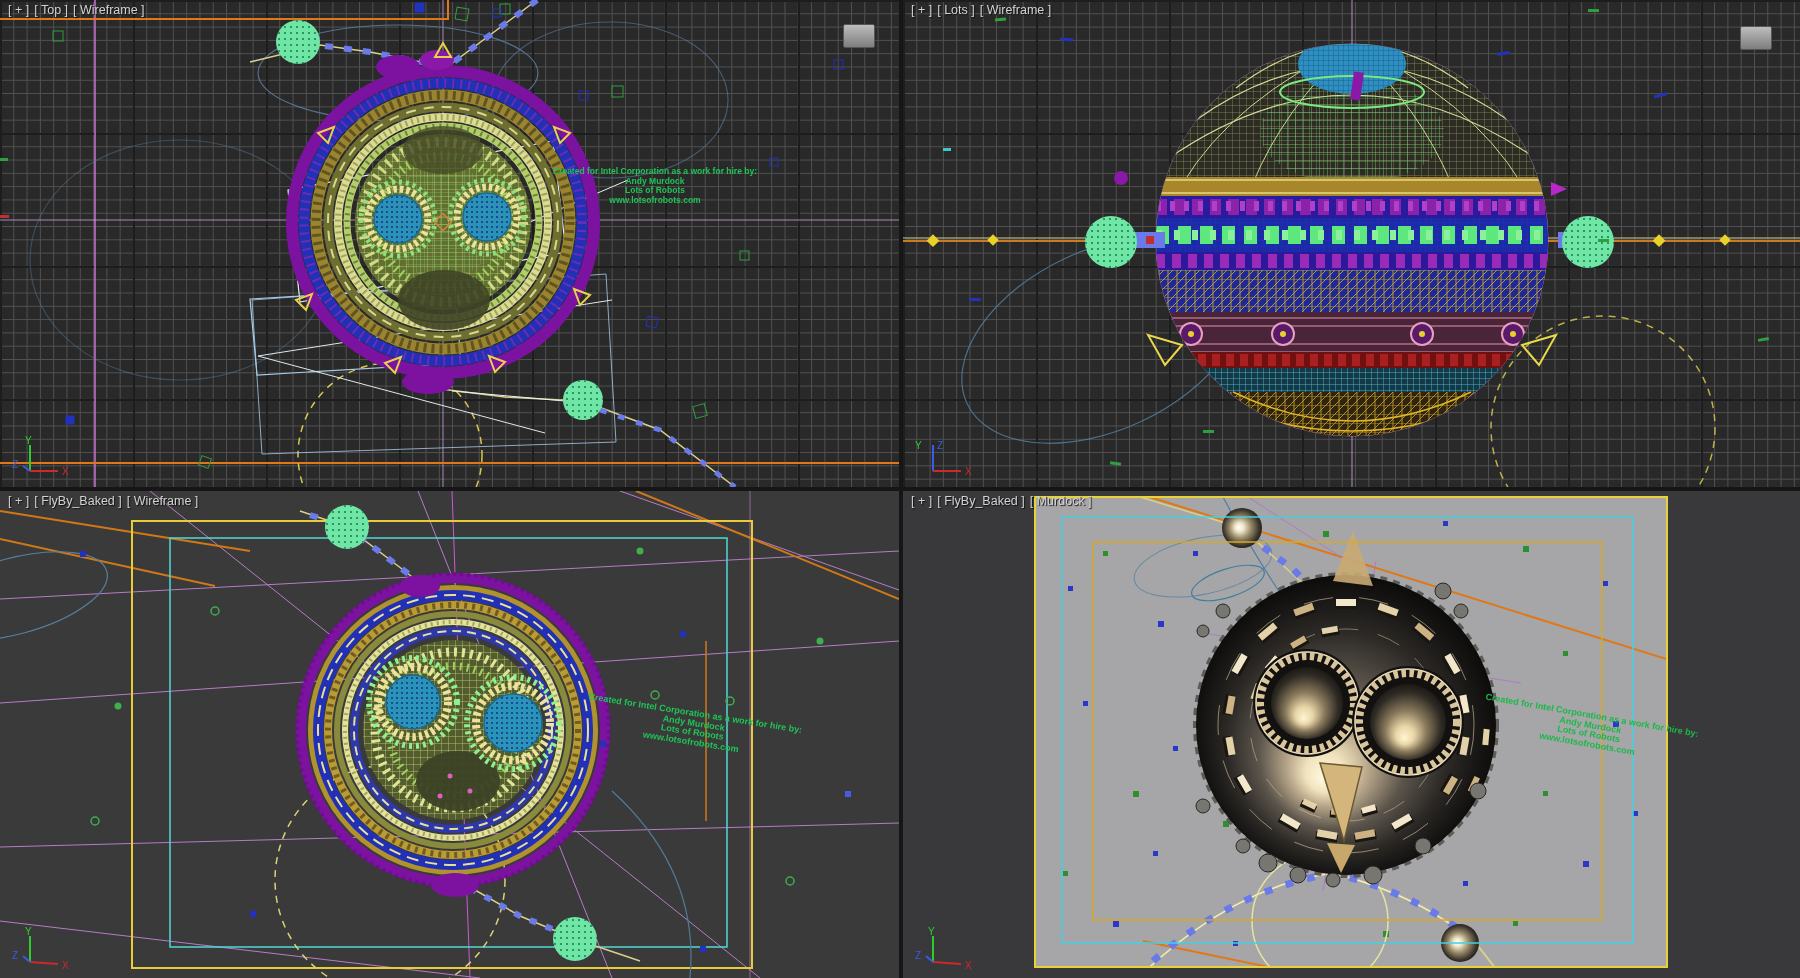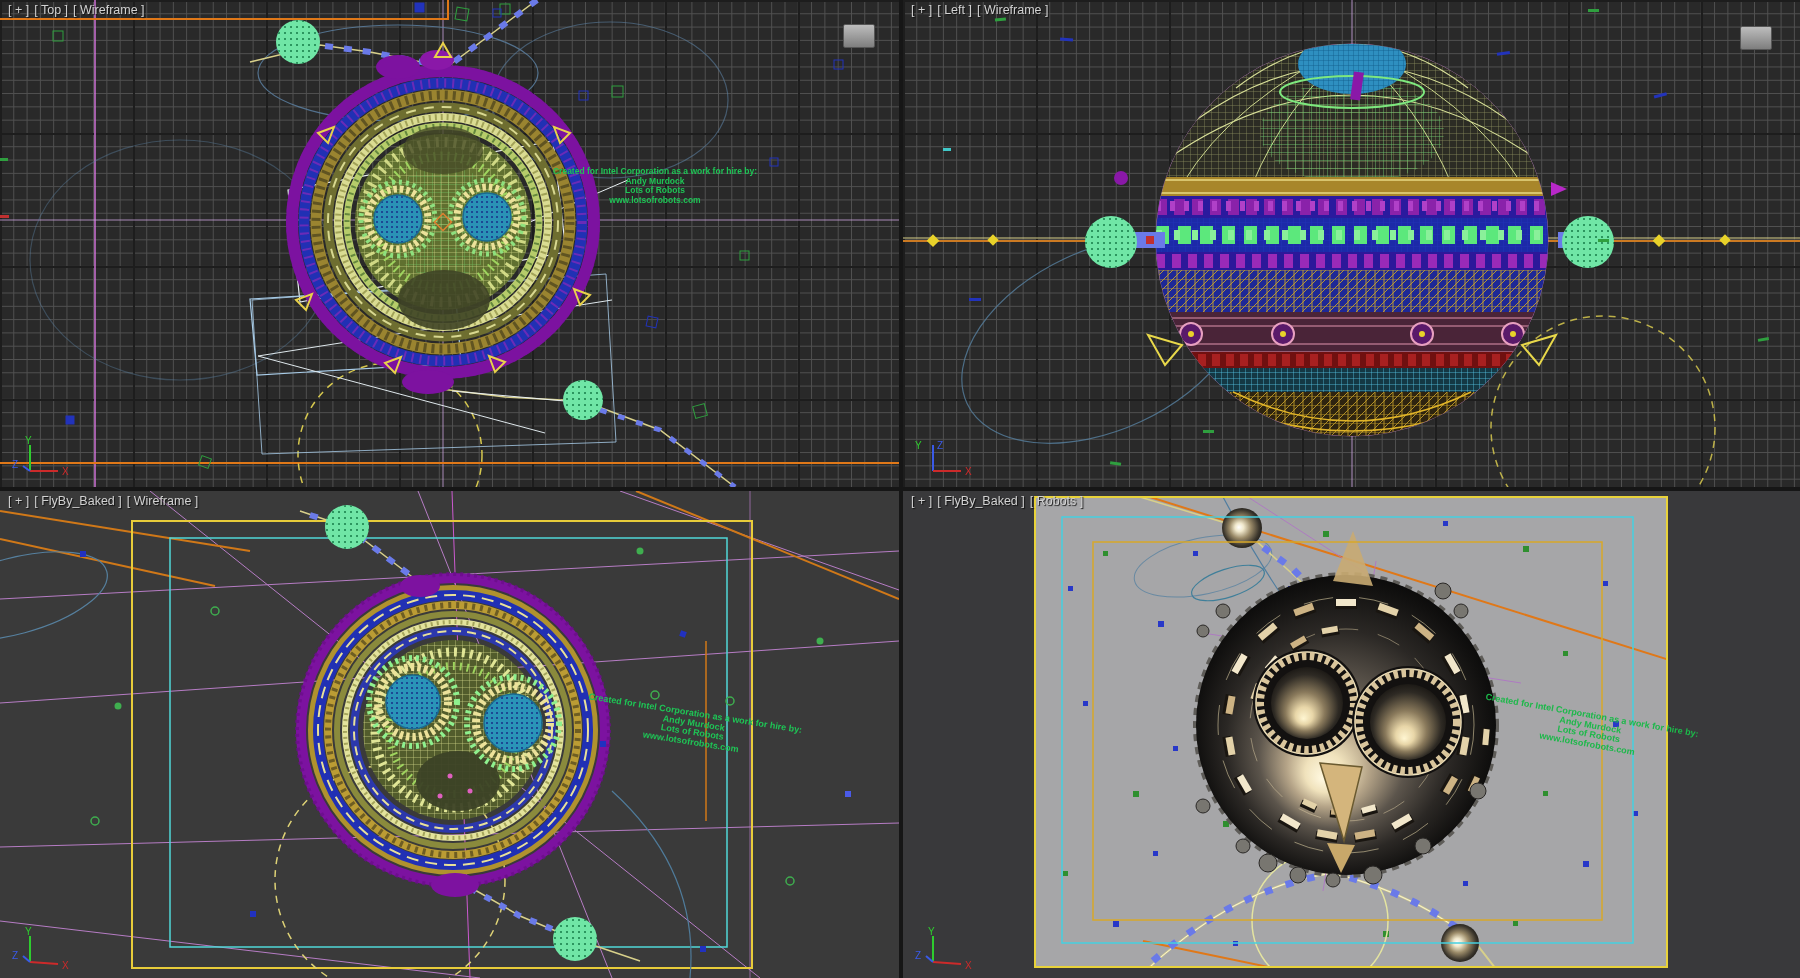--- a/index.html
+++ b/index.html
@@ -315,21 +315,21 @@
       <rect x="685" y="9" width="11" height="3" fill="#2f9f3f"></rect>
       <rect x="207" y="462" width="11" height="3" fill="#2f9f3f" transform="rotate(8 212 464)"></rect>
       <rect x="695" y="239" width="11" height="3" fill="#2f9f3f"></rect>
       <rect x="300" y="430" width="11" height="3" fill="#2f9f3f"></rect>
       <rect x="855" y="338" width="11" height="3" fill="#2f9f3f" transform="rotate(-10 860 340)"></rect>
       <rect x="40" y="148" width="8" height="3" fill="#40c8c8"></rect>
     </g>
   </svg>
   <div class="vplabel">
     <span>[ + ]</span>
-    <span>[ Left ]</span>
+    <span>[ Lots ]</span>
     <span>[ Wireframe ]</span>
   </div>
   <div class="widgetbox" style="right:28px;top:26px;"></div>
   <svg class="tripod" width="70" height="44">
     <line x1="22" y1="36" x2="22" y2="10" stroke="#3a5ae8" stroke-width="2"></line>
     <line x1="22" y1="36" x2="50" y2="36" stroke="#cc2a2a" stroke-width="2"></line>
     <text x="4" y="14" fill="#2ecc2e" font-size="10">Y</text>
     <text x="54" y="40" fill="#cc2a2a" font-size="10">X</text>
     <text x="26" y="14" fill="#3a5ae8" font-size="10">Z</text>
   </svg>
@@ -664,21 +664,21 @@
       <circle cx="557" cy="452" r="19" fill="url(#ballG)"></circle>
     </g>
 
     <rect x="132" y="6" width="632" height="470" fill="none" stroke="#e8d23a" stroke-width="2"></rect>
     <rect x="159" y="26" width="571" height="426" fill="none" stroke="#45d0e0" stroke-width="1.5"></rect>
     <rect x="190" y="51" width="509" height="378" fill="none" stroke="#d8a828" stroke-width="1.5"></rect>
   </svg>
   <div class="vplabel">
     <span>[ + ]</span>
     <span>[ FlyBy_Baked ]</span>
-    <span>[ Robots ]</span>
+    <span>[ Murdock ]</span>
   </div>
   <div class="credit" style="left:564px;top:220px;width:245px;transform:rotate(10deg);font-size:9px;color:#1db84a;z-index:20;">
     <span>Created for Intel Corporation as a work for hire by:</span>
     <span>Andy Murdock</span>
     <span>Lots of Robots</span>
     <span>www.lotsofrobots.com</span>
   </div>
   <svg class="tripod" width="70" height="44">
     <line x1="22" y1="36" x2="22" y2="10" stroke="#2ecc2e" stroke-width="2"></line>
     <line x1="22" y1="36" x2="50" y2="38" stroke="#cc2a2a" stroke-width="2"></line>

